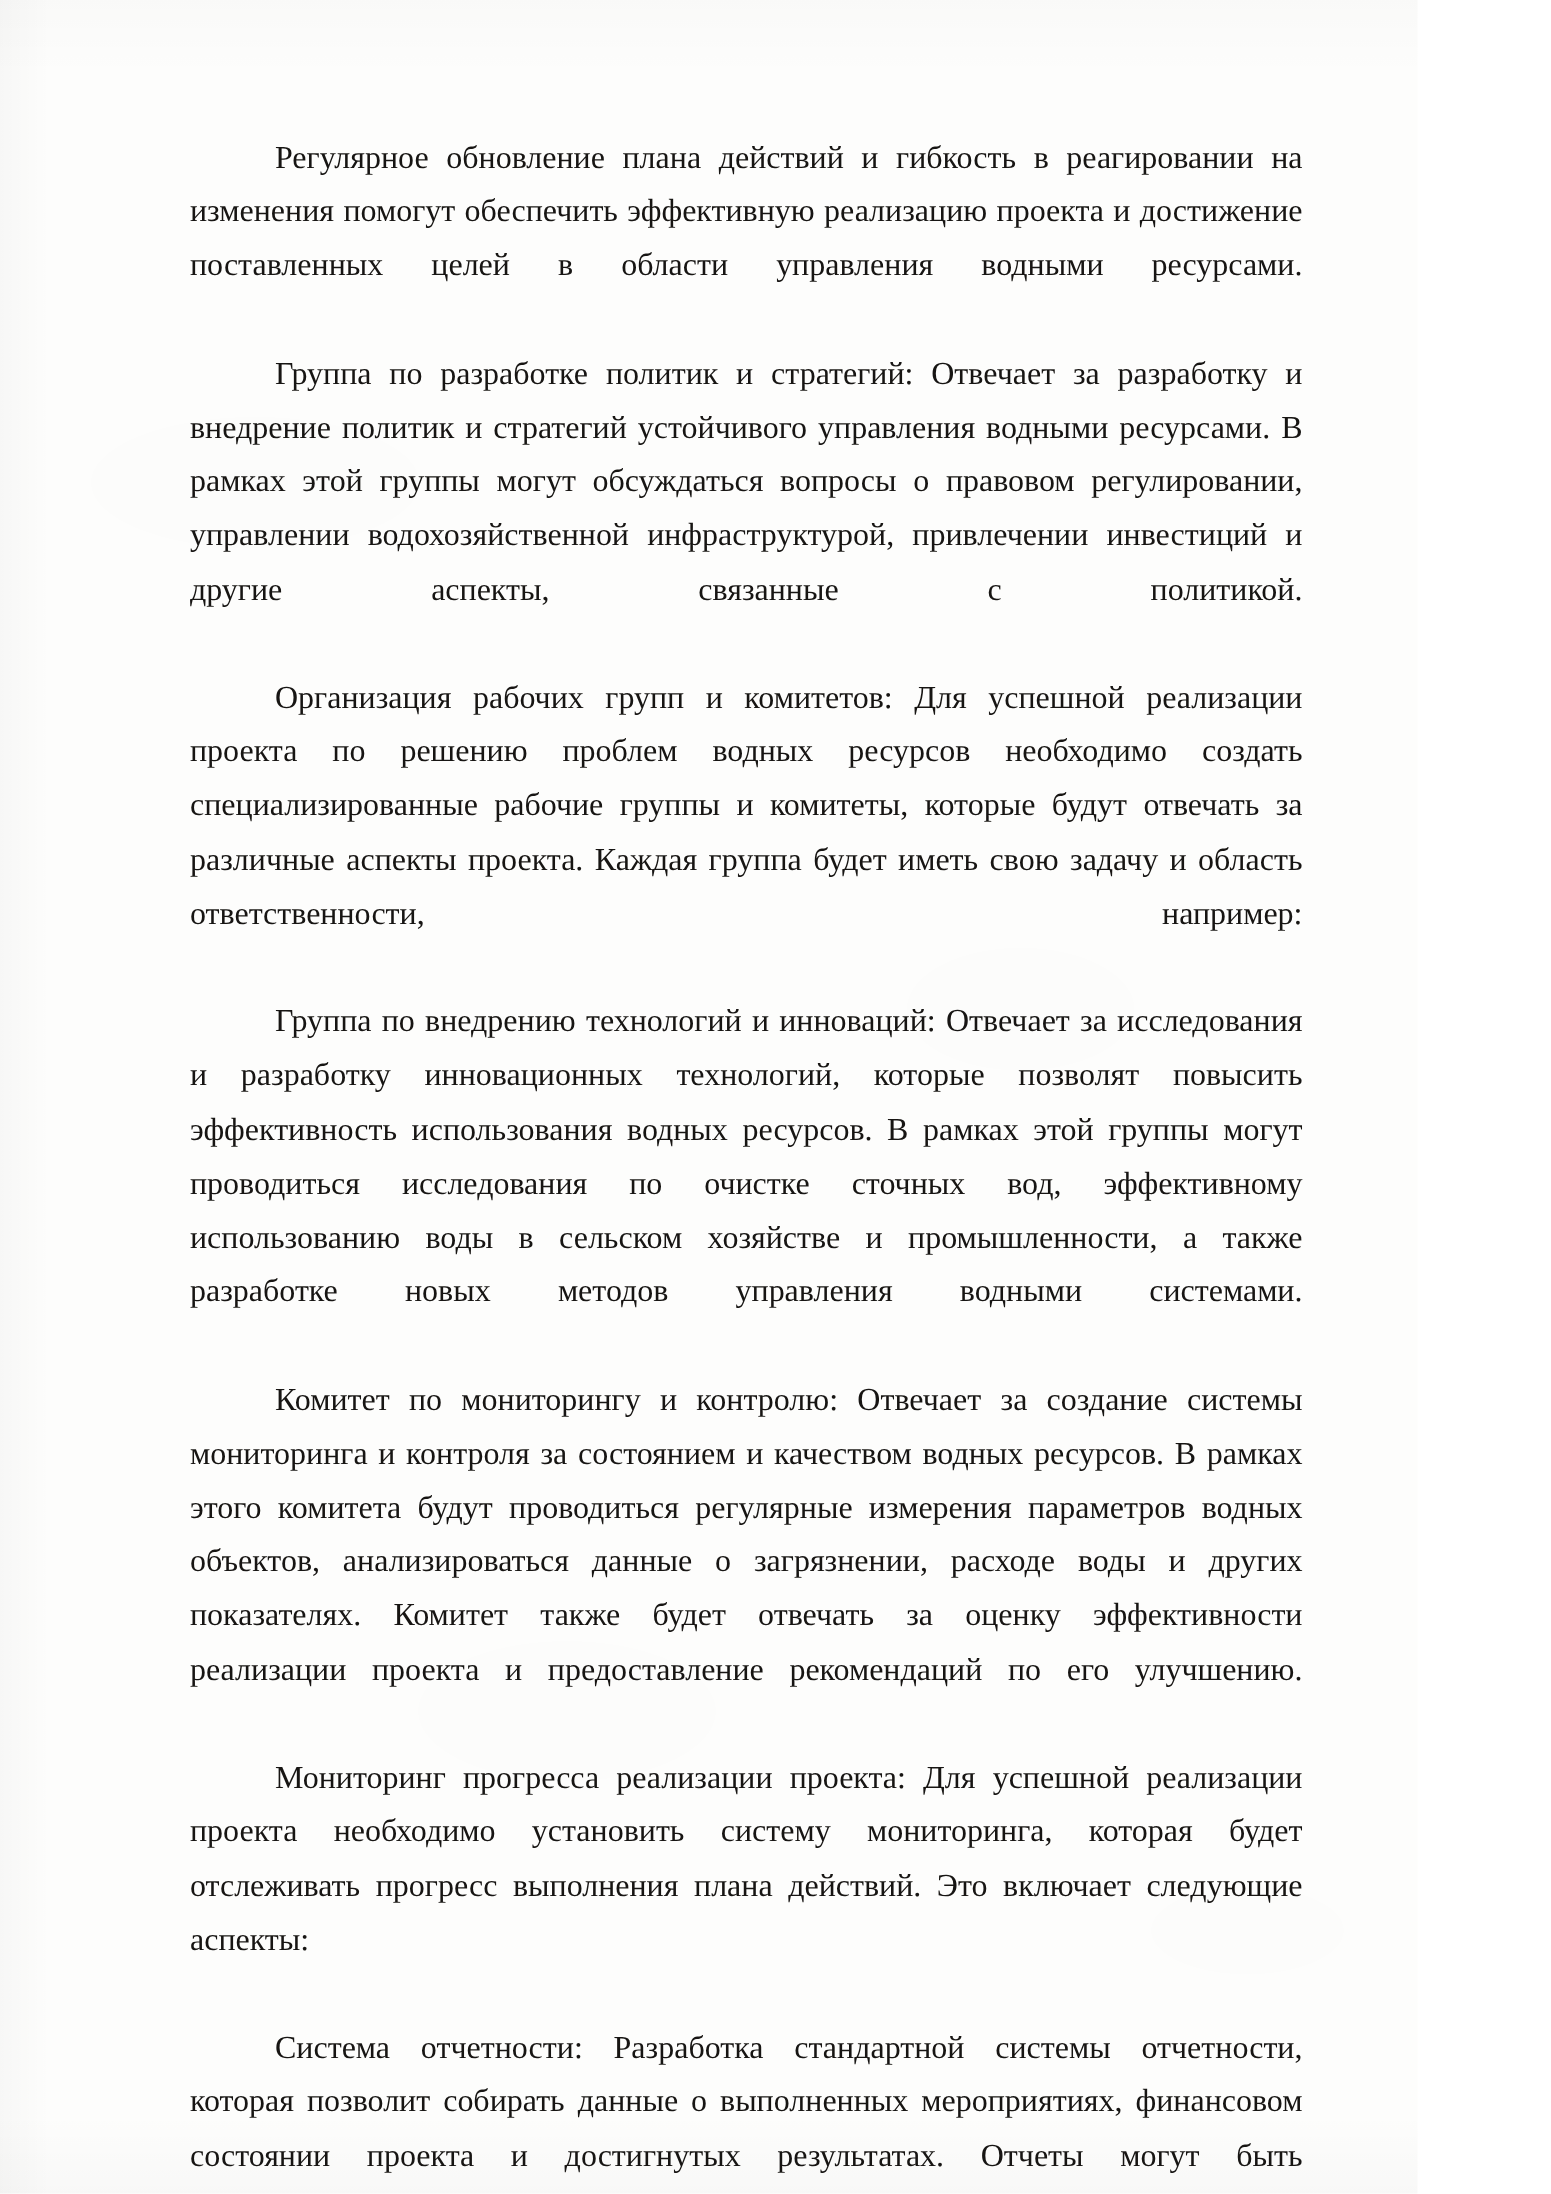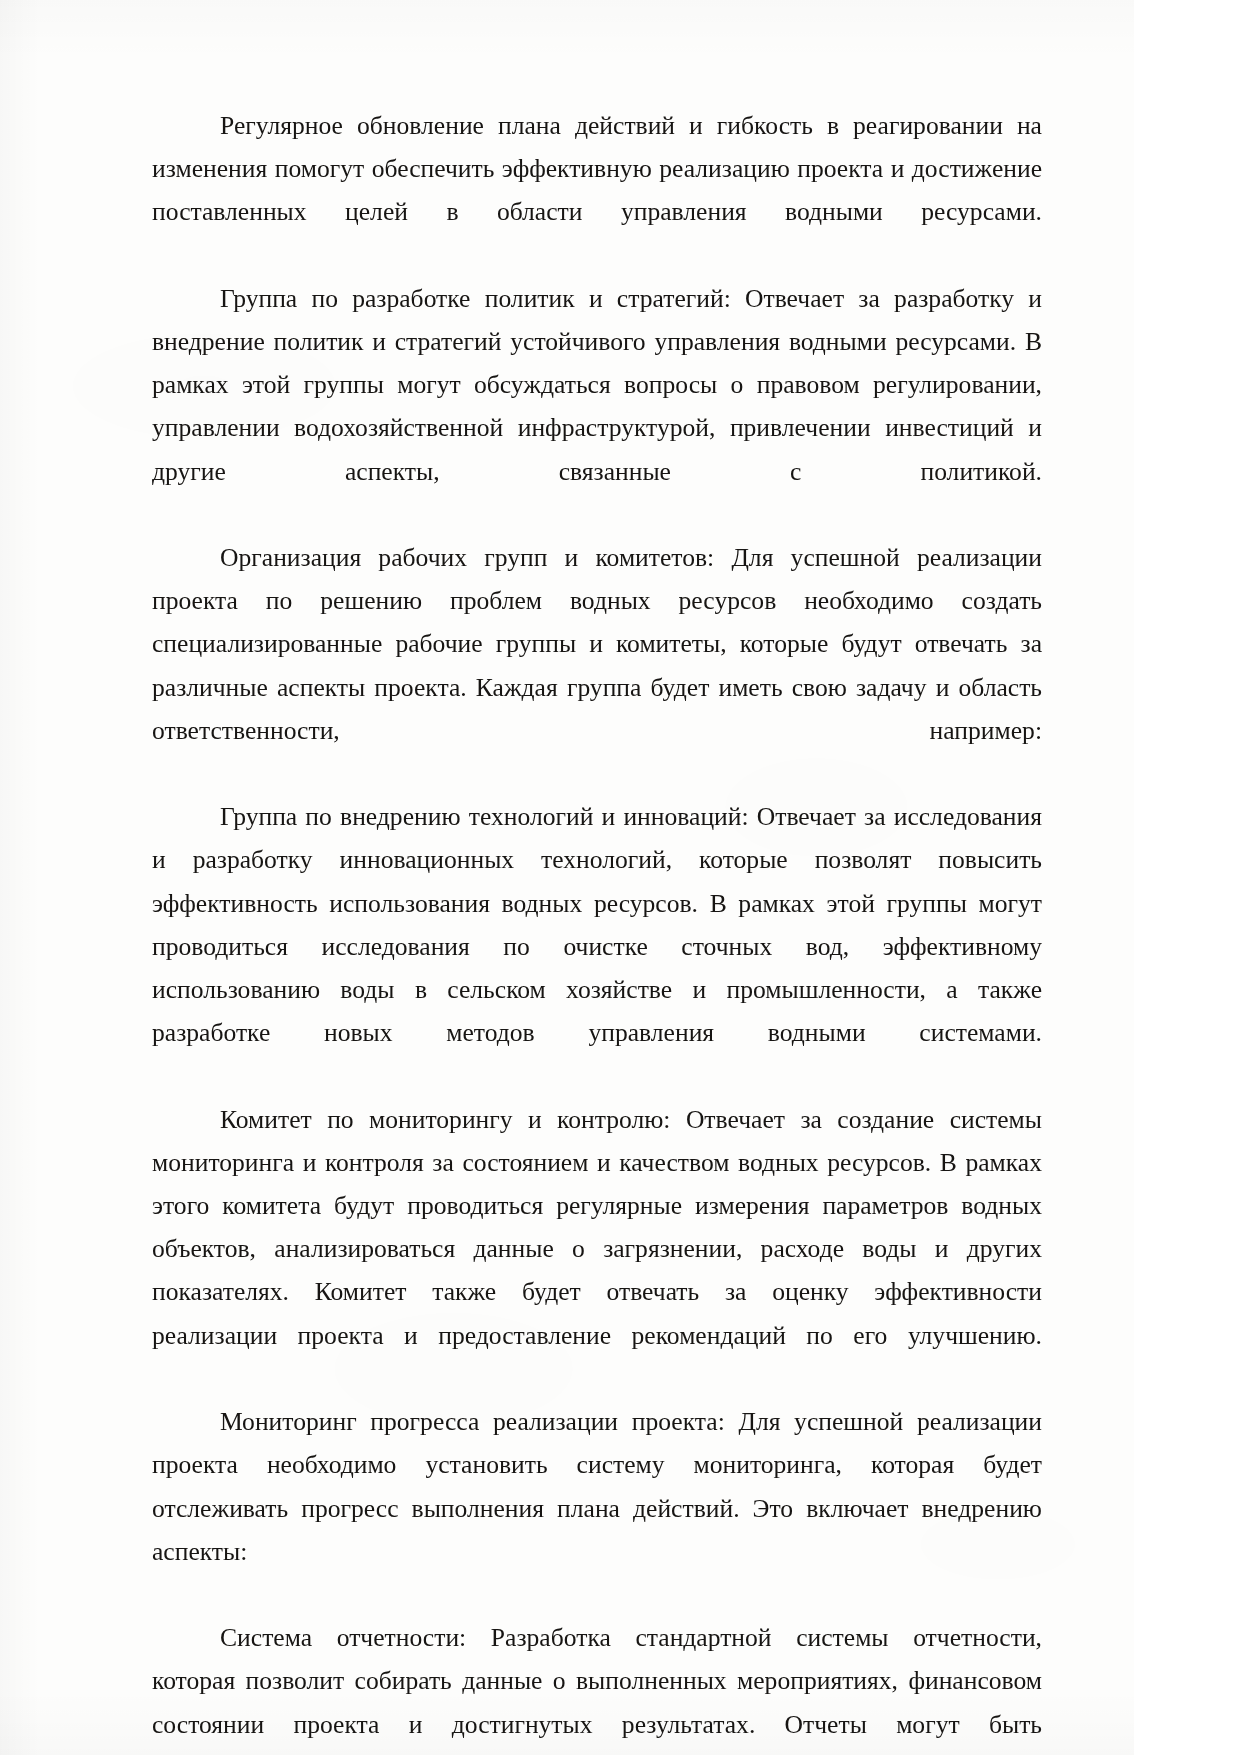--- a/index.html
+++ b/index.html
@@ -67,17 +67,17 @@
 
 <div class="page">
   <div class="scan-noise"></div>
 
   <div class="text-column">
     <p class="para">Регулярное обновление плана действий и гибкость в реагировании на изменения помогут обеспечить эффективную реализацию проекта и достижение поставленных целей в области управления водными ресурсами.</p>
     <p class="para">Группа по разработке политик и стратегий: Отвечает за разработку и внедрение политик и стратегий устойчивого управления водными ресурсами. В рамках этой группы могут обсуждаться вопросы о правовом регулировании, управлении водохозяйственной инфраструктурой, привлечении инвестиций и другие аспекты, связанные с политикой.</p>
     <p class="para">Организация рабочих групп и комитетов: Для успешной реализации проекта по решению проблем водных ресурсов необходимо создать специализированные рабочие группы и комитеты, которые будут отвечать за различные аспекты проекта. Каждая группа будет иметь свою задачу и область ответственности, например:</p>
     <p class="para">Группа по внедрению технологий и инноваций: Отвечает за исследования и разработку инновационных технологий, которые позволят повысить эффективность использования водных ресурсов. В рамках этой группы могут проводиться исследования по очистке сточных вод, эффективному использованию воды в сельском хозяйстве и промышленности, а также разработке новых методов управления водными системами.</p>
     <p class="para">Комитет по мониторингу и контролю: Отвечает за создание системы мониторинга и контроля за состоянием и качеством водных ресурсов. В рамках этого комитета будут проводиться регулярные измерения параметров водных объектов, анализироваться данные о загрязнении, расходе воды и других показателях. Комитет также будет отвечать за оценку эффективности реализации проекта и предоставление рекомендаций по его улучшению.</p>
-    <p class="para">Мониторинг прогресса реализации проекта: Для успешной реализации проекта необходимо установить систему мониторинга, которая будет отслеживать прогресс выполнения плана действий. Это включает внедрению аспекты:</p>
+    <p class="para">Мониторинг прогресса реализации проекта: Для успешной реализации проекта необходимо установить систему мониторинга, которая будет отслеживать прогресс выполнения плана действий. Это включает следующие аспекты:</p>
     <p class="para">Система отчетности: Разработка стандартной системы отчетности, которая позволит собирать данные о выполненных мероприятиях, финансовом состоянии проекта и достигнутых результатах. Отчеты могут быть представлены регулярно, например, ежеквартально или ежегодно.</p>
 
   </div>
 </div>
 
 </body></html>

